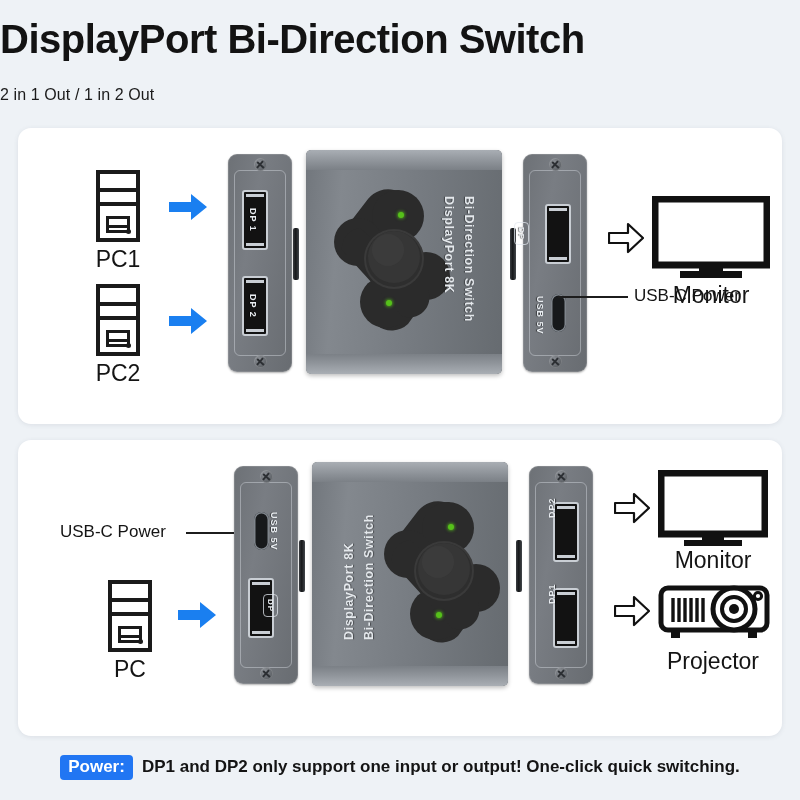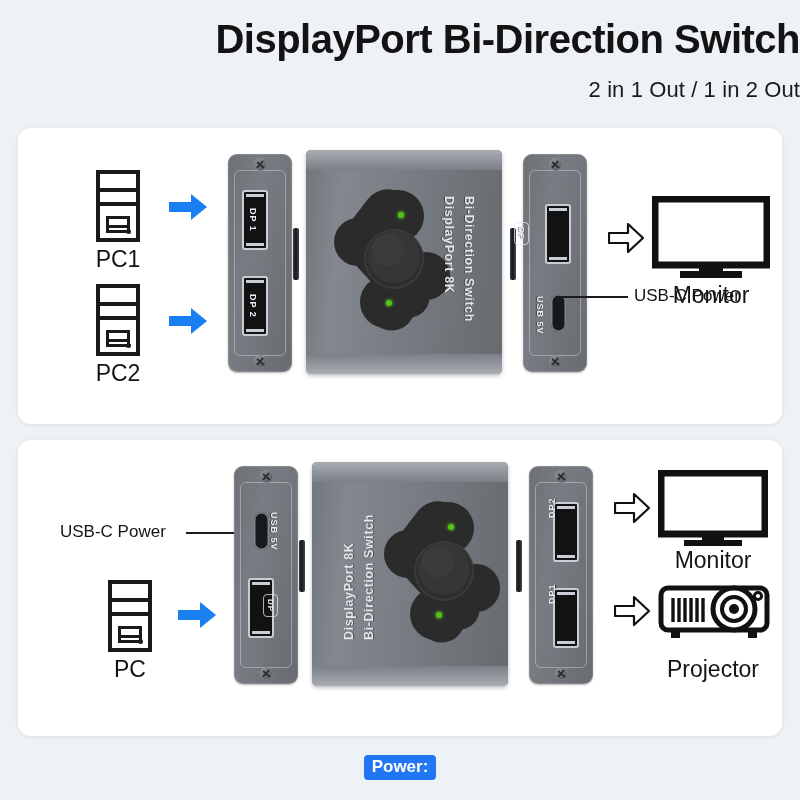--- a/index.html
+++ b/index.html
@@ -7,34 +7,34 @@
   body {
     width: 800px;
     height: 800px;
     background: #eef2f6;
     font-family: "Liberation Sans", sans-serif;
     overflow: hidden;
     position: relative;
   }
 
   
-  .header { padding-top: 18px; text-align: right; }
+  .header { padding-top: 18px; text-align: left; }
 
   .title {
     font-size: 40px;
     font-weight: bold;
     color: #131313;
     letter-spacing: -0.5px;
     line-height: 1.08;
   }
 
   .subtitle {
-    font-size: 22px;
+    font-size: 16px;
     color: #1b1b1b;
-    margin-top: 16px;
+    margin-top: 25px;
     letter-spacing: 0.1px;
   }
 
   
   .panel {
     position: absolute;
     left: 18px;
     width: 764px;
     background: #ffffff;
     border-radius: 13px;
@@ -481,20 +481,21 @@
             <line x1="45" y1="16" x2="45" y2="40"></line>
         </g>
         <circle cx="76" cy="27" r="21" fill="#fff" stroke="#111" stroke-width="5"></circle>
         <circle cx="76" cy="27" r="12" fill="#fff" stroke="#111" stroke-width="4"></circle>
         <circle cx="76" cy="27" r="5" fill="#111"></circle>
         <circle cx="100" cy="14" r="3.6" fill="#fff" stroke="#111" stroke-width="3"></circle>
         <rect x="13" y="48" width="9" height="8" fill="#111"></rect>
         <rect x="90" y="48" width="9" height="8" fill="#111"></rect>
       </svg>
     </div>
-    <div class="device-label" style="left:628px; top:216px; width:134px;">Projector</div>
+    <div class="device-label" style="left:628px; top:208px; width:134px;">Projector</div>
 
   </div>
 </div>
 
 <div class="note-bar">
   <span class="note-badge">Power:</span>
+  <span class="note-text">DP1 and DP2 only support one input or output!  One-click quick switching.</span>
 </div>
 
 </body></html>

